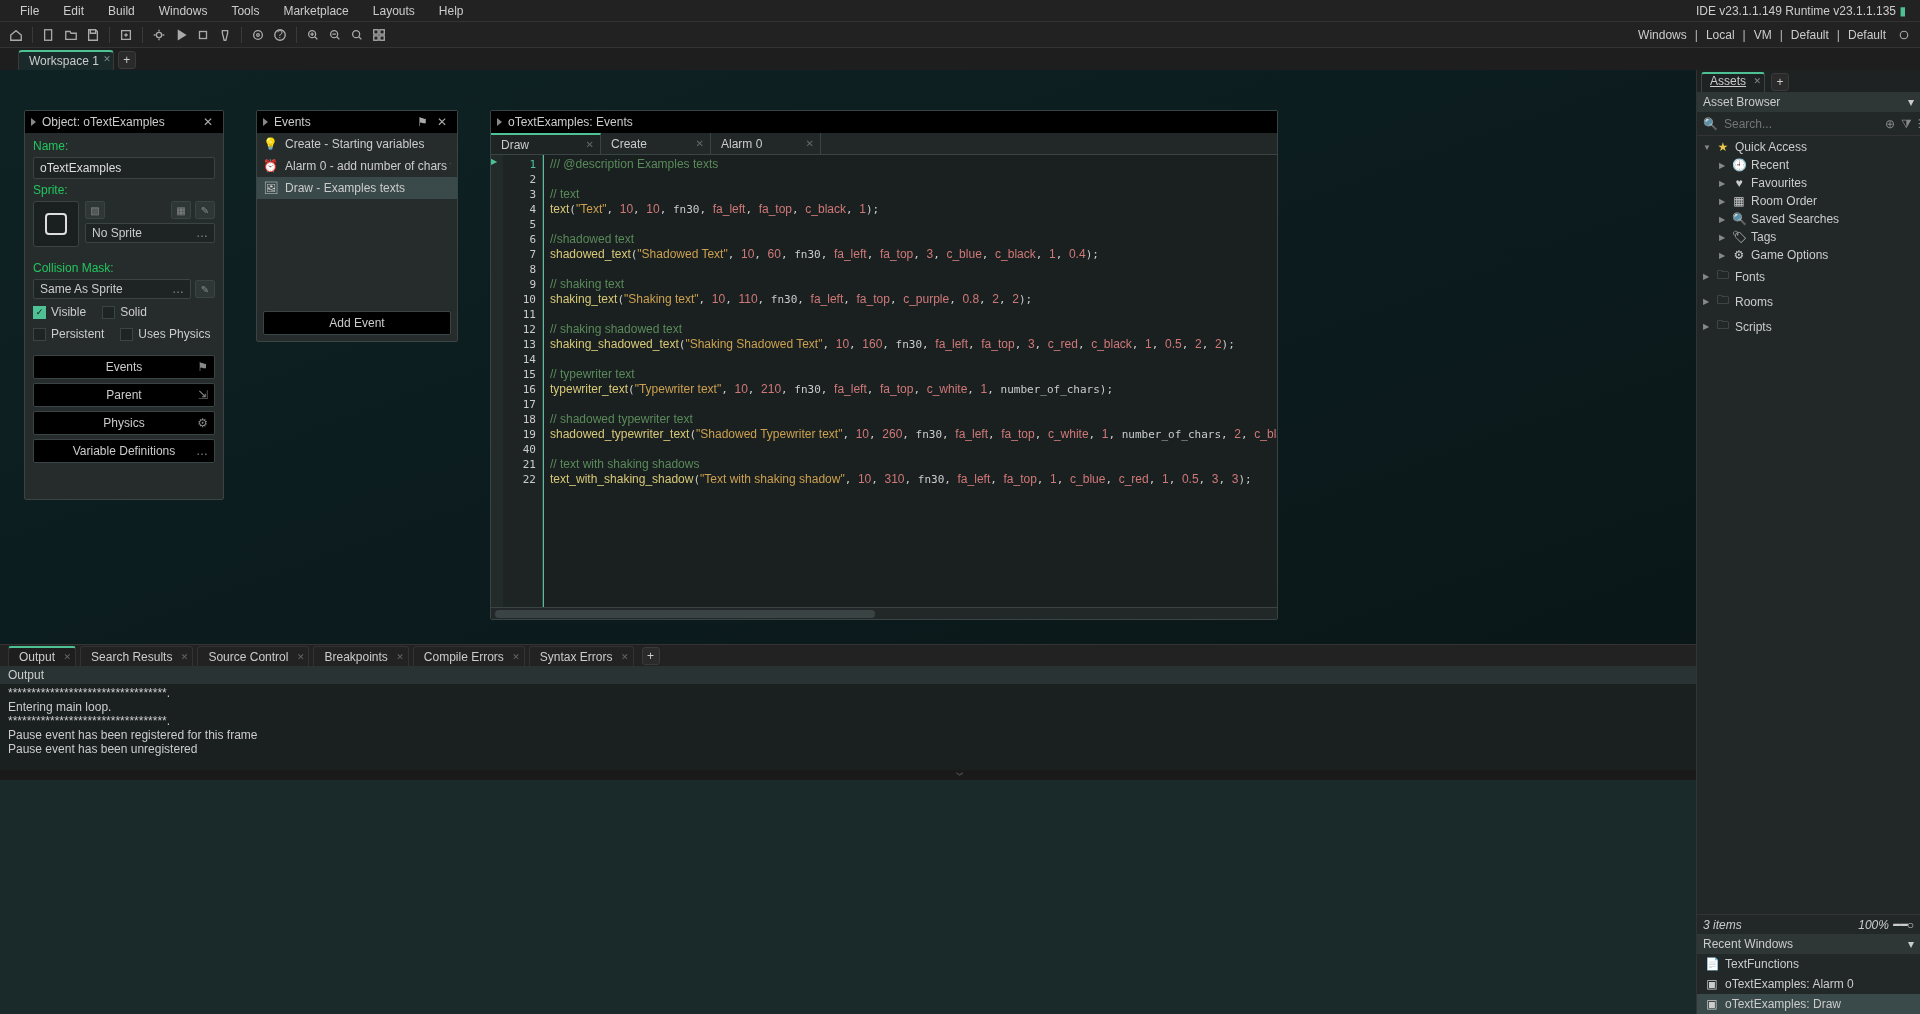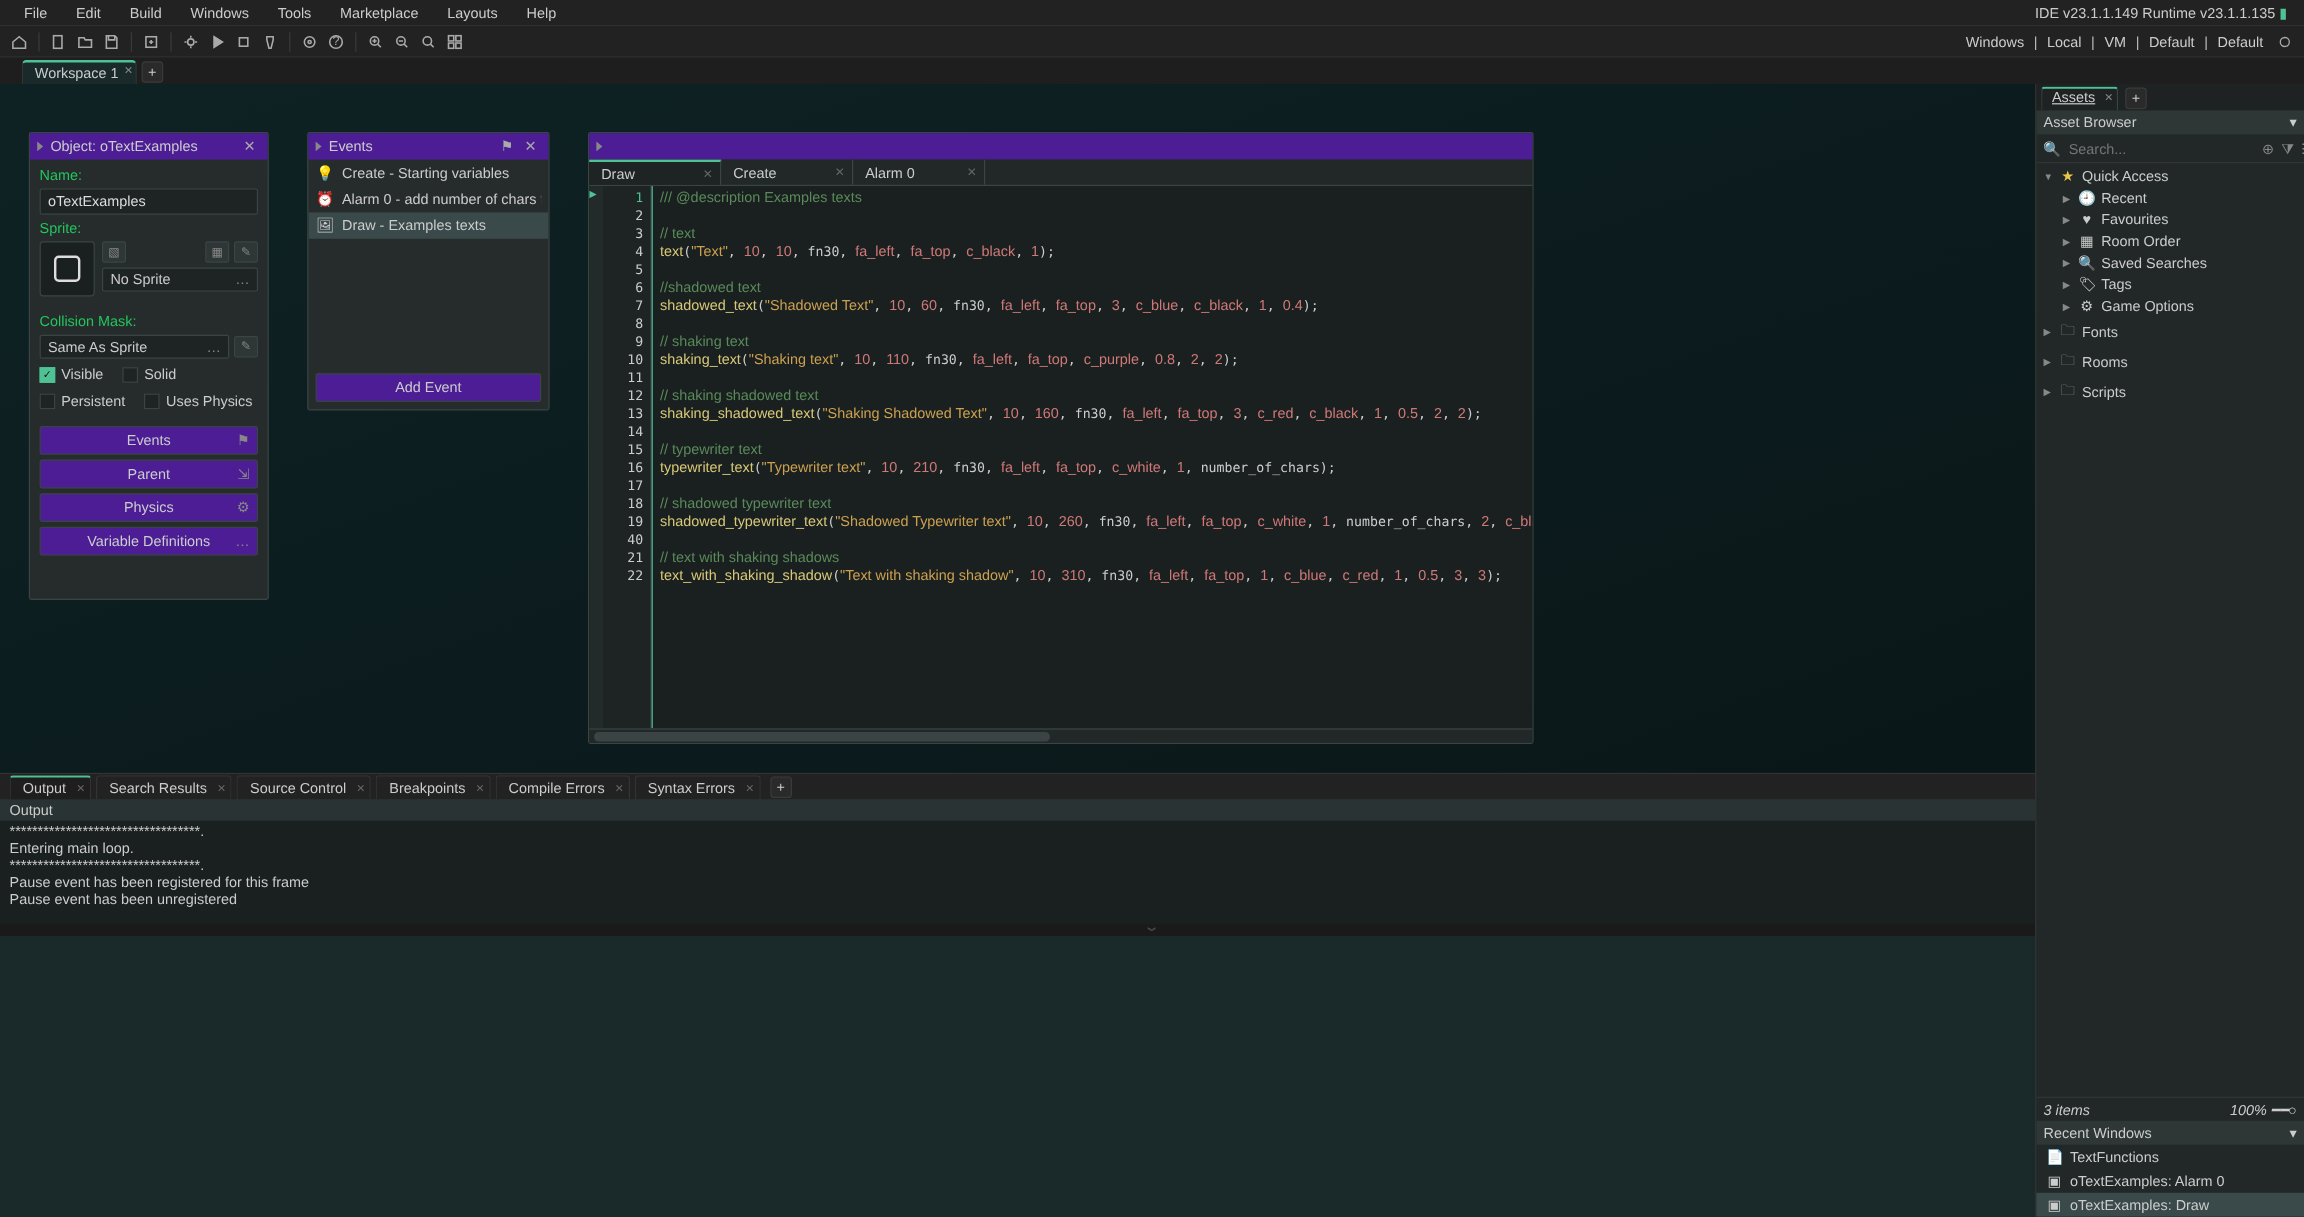--- a/index.html
+++ b/index.html
@@ -12,42 +12,42 @@
 .tb-sep { width:1px; height:16px; background:#3a3a3a; margin:0 4px; }
 .toolbar .right { margin-left:auto; color:#bbb; display:flex; align-items:center; gap:4px; }
 .toolbar .right span { padding:0 4px; cursor:pointer; }
 .wstabs { height:22px; background:#1e1e1e; display:flex; align-items:flex-end; padding-left:18px; gap:4px; }
 .wstab { height:20px; background:#2a2a2a; border:1px solid #3a3a3a; border-bottom:none; padding:0 14px 0 10px; display:flex; align-items:center; position:relative; border-top-left-radius:4px; border-top-right-radius:4px; }
 .wstab.active { border-top:2px solid #4ec294; background:#1a2a2a; }
 .wstab .close { position:absolute; right:2px; top:2px; font-size:9px; color:#888; cursor:pointer; }
 .addtab { width:18px; height:18px; display:flex; align-items:center; justify-content:center; background:#2a2a2a; border:1px solid #3a3a3a; border-radius:3px; cursor:pointer; margin-bottom:1px; }
 .workspace { position:relative; height:574px; background:linear-gradient(160deg,#0e2224,#0a1618); overflow:hidden; }
 .panel { position:absolute; background:#262c2c; border:1px solid #3a4444; border-radius:2px; display:flex; flex-direction:column; }
-.panel-header { height:22px; background:#4c1d95; display:flex; align-items:center; padding:0 6px; gap:6px; }
+.panel-header { height:22px; background:#000000; display:flex; align-items:center; padding:0 6px; gap:6px; }
 .tri { width:0;height:0;border-top:4px solid transparent;border-bottom:4px solid transparent;border-left:5px solid #888; }
 .panel-header .title { flex:1; white-space:nowrap; }
 .panel-header .ico { width:14px; height:14px; cursor:pointer; color:#aaa; }
 .panel-body { padding:6px 8px; display:flex; flex-direction:column; gap:4px; flex:1; overflow:hidden; }
 .field-label { color:#22c55e; }
 .text-input { background:#1e2424; border:1px solid #3a4444; padding:3px 6px; border-radius:2px; color:#ddd; }
 .sprite-row { display:flex; gap:6px; }
 .sprite-preview { width:46px; height:46px; background:#1a1f1f; border:1px solid #3a4444; border-radius:3px; display:flex; align-items:center; justify-content:center; }
 .sprite-preview .sq { width:22px; height:22px; border:2px solid #ddd; border-radius:4px; }
 .sprite-side { flex:1; display:flex; flex-direction:column; gap:4px; }
 .small-row { display:flex; gap:4px; }
 .small-btn { width:20px; height:18px; background:#2e3636; border:1px solid #3a4444; border-radius:2px; cursor:pointer; display:flex;align-items:center;justify-content:center;color:#888;font-size:10px; }
 .select-row { display:flex; gap:4px; align-items:center; }
 .select-row .sel { flex:1; background:#1e2424; border:1px solid #3a4444; padding:2px 6px; border-radius:2px; display:flex; justify-content:space-between; align-items:center; }
 .dots { color:#888; }
 .check-row { display:flex; gap:16px; padding:2px 0; }
 .chk { display:flex; align-items:center; gap:5px; }
 .chk .box { width:13px; height:13px; border:1px solid #3a4444; background:#1e2424; display:flex;align-items:center;justify-content:center; }
 .chk .box.checked { background:#4ec294; border-color:#4ec294; }
 .chk .box.checked::after { content:"✓"; color:#111; font-size:9px; }
-.panel-btn { background:#4c1d95; border:1px solid #3a4444; border-radius:2px; padding:4px; cursor:pointer; display:flex; align-items:center; justify-content:center; position:relative; }
+.panel-btn { background:#000000; border:1px solid #3a4444; border-radius:2px; padding:4px; cursor:pointer; display:flex; align-items:center; justify-content:center; position:relative; }
 .panel-btn .ricon { position:absolute; right:6px; color:#888; }
 .ev-list { flex:1; overflow:hidden; }
 .ev-item { display:flex; align-items:center; gap:6px; padding:3px 6px; cursor:pointer; }
 .ev-item.sel { background:#3a4949; }
 .ev-item .eico { width:16px; height:16px; display:flex;align-items:center;justify-content:center; }
 .events-panel .add { margin:6px; }
 .code-panel .tabs { height:22px; display:flex; background:#222828; border-bottom:1px solid #3a4444; }
 .ctab { padding:0 24px 0 10px; height:100%; display:flex; align-items:center; position:relative; border-right:1px solid #3a4444; cursor:pointer; color:#888; min-width:110px; }
 .ctab.active { background:#1e2424; border-top:2px solid #4ec294; color:#ddd; }
 .ctab .close { position:absolute; right:6px; font-size:10px; color:#666; }
@@ -325,20 +325,21 @@
           <span class="eico">🖼</span>
           <span style="white-space:nowrap;overflow:hidden;flex:1">Draw - Examples texts</span>
         </div>
     </div>
     <div class="panel-btn add">Add Event</div>
   </div>
 
   <div class="panel code-panel" style="left:490px; top:40px; width:788px; height:510px;">
     <div class="panel-header">
       <span class="tri"></span>
+      <span class="title">oTextExamples: Events</span>
     </div>
     <div class="tabs">
       <div class="ctab active">
           <span>Draw</span>
           <span class="close">✕</span>
         </div>
       <div class="ctab">
           <span>Create</span>
           <span class="close">✕</span>
         </div>

